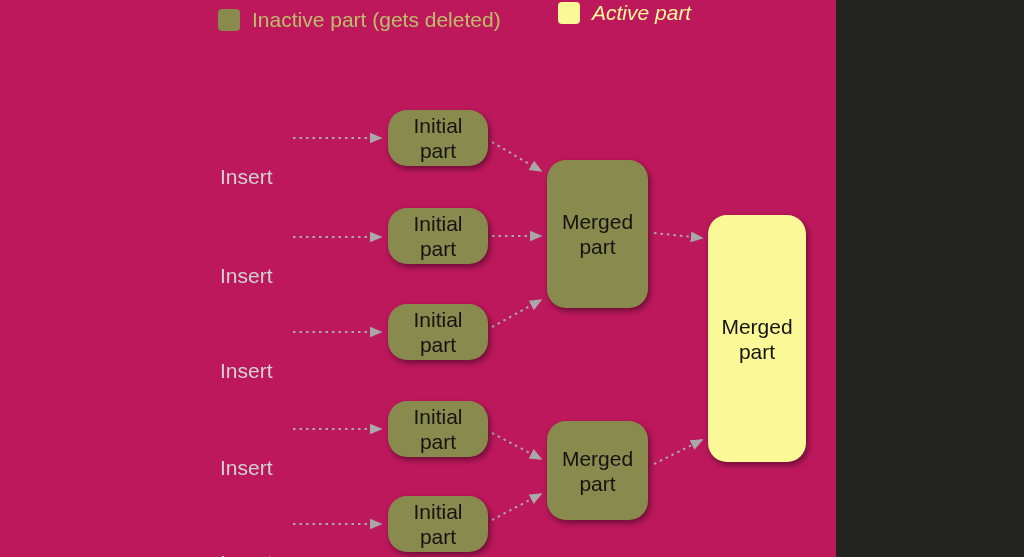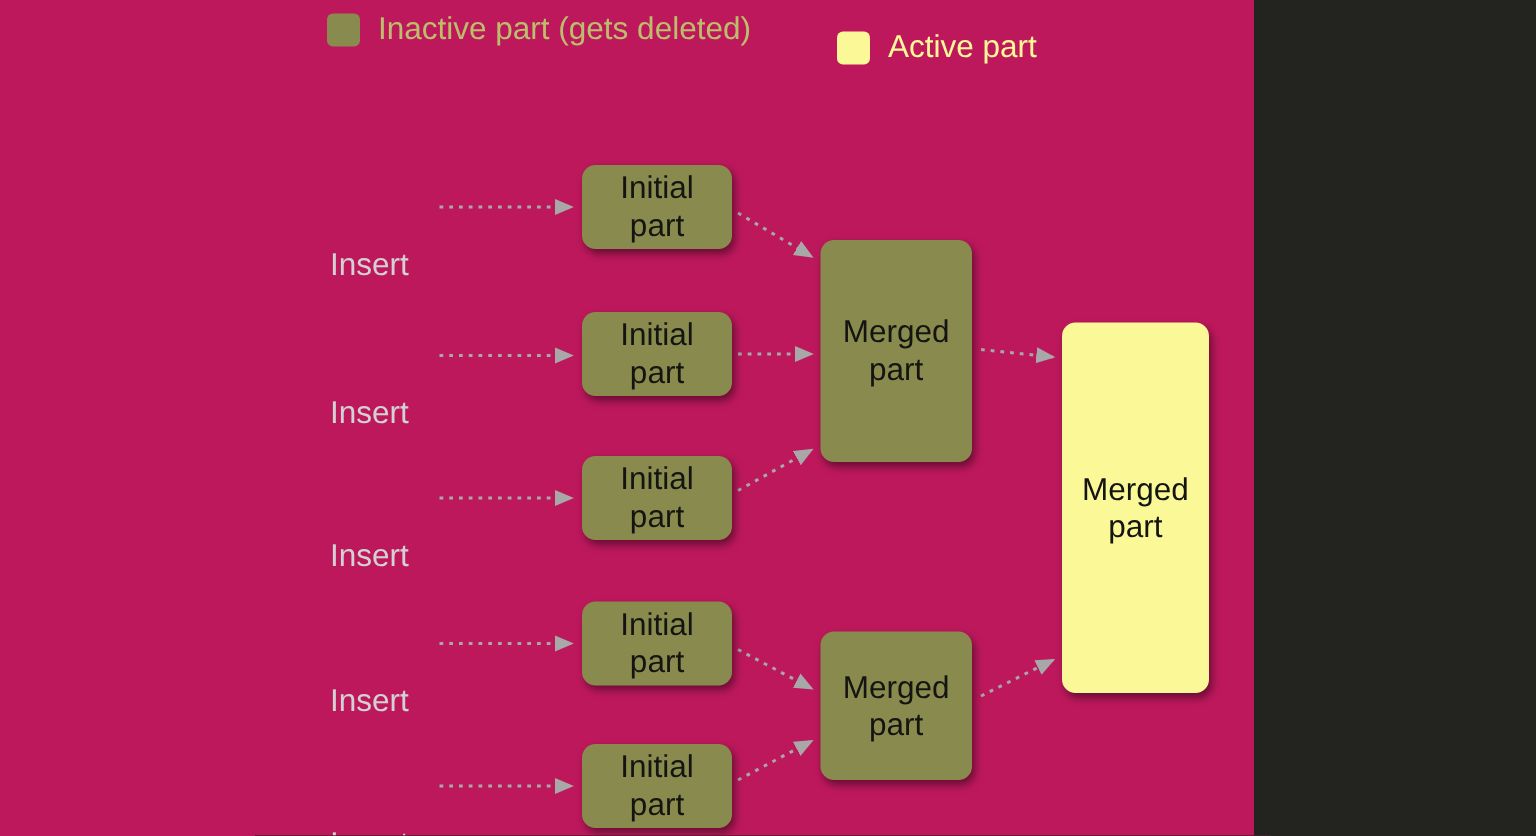--- a/index.html
+++ b/index.html
@@ -24,42 +24,42 @@
   }
 
   
   .legend {
     position: absolute;
     display: flex;
     align-items: center;
     gap: 12px;
   }
   #legend-inactive { left: 218px; top: 9px; }
-  #legend-active   { left: 558px; top: 21px; }
+  #legend-active   { left: 558px; top: 2px; font-style: italic; }
   .legend-swatch {
     width: 22px;
     height: 22px;
     border-radius: 4px;
     flex: 0 0 auto;
   }
   .legend-swatch.inactive { background: #898a4e; }
   .legend-swatch.active   { background: #faf897; }
   .legend-label {
     font-size: 21px;
     line-height: 22px;
     white-space: nowrap;
   }
   .legend-label.inactive { color: #bdbe6b; }
   .legend-label.active   { color: #faf897; }
 
   
   .node {
     position: absolute;
     box-sizing: border-box;
-    border-radius: 9px;
+    border-radius: 19px;
     display: flex;
     align-items: center;
     justify-content: center;
     text-align: center;
     color: #141410;
     font-size: 21px;
     line-height: 25px;
     box-shadow: 2px 3px 6px rgba(0,0,0,0.45);
     white-space: pre-line;
   }

